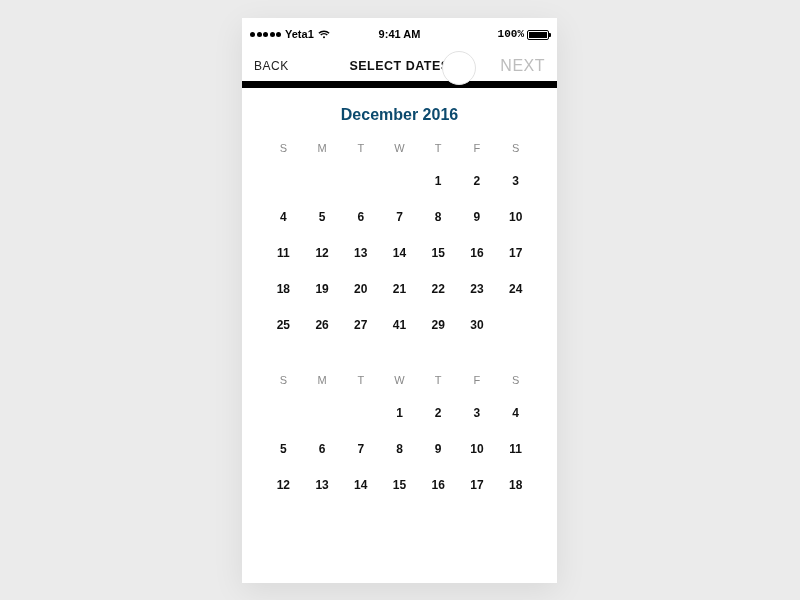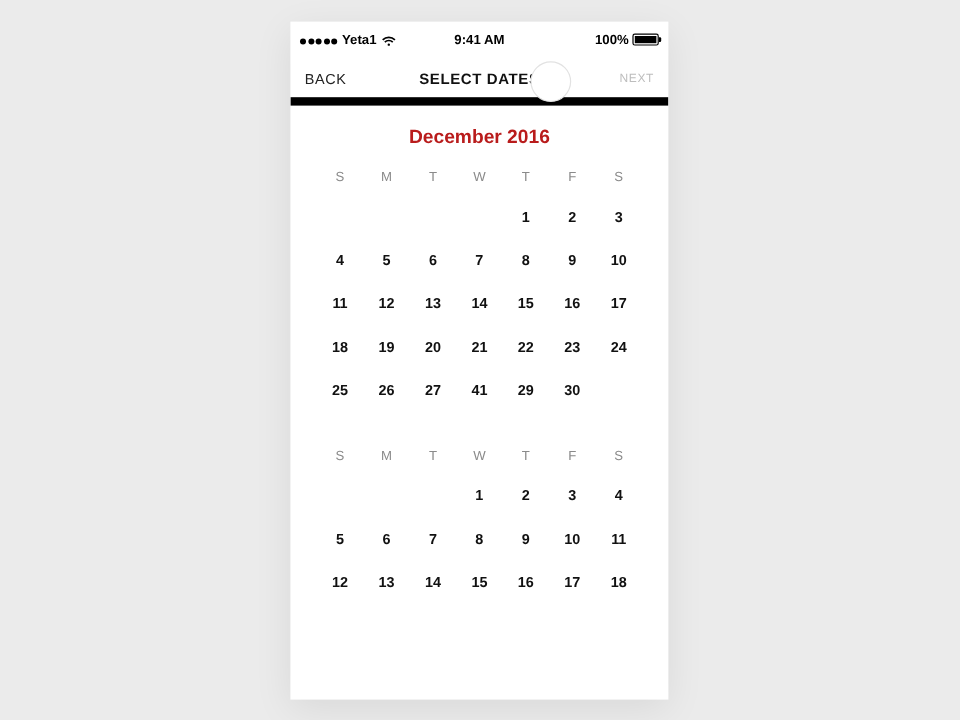--- a/index.html
+++ b/index.html
@@ -31,41 +31,41 @@
     font-size: 11px;
     font-weight: 600;
     color: #000;
   }
   .sb-left { display: flex; align-items: center; gap: 4px; }
   .dots { display: flex; gap: 1.5px; }
   .dot { width: 5px; height: 5px; border-radius: 50%; background:#000; }
   .wifi { width:12px; height:10px; position:relative; }
   .wifi svg { display:block; }
   .sb-center { position:absolute; left:50%; transform:translateX(-50%); font-size:11px; font-weight:700;}
-  .sb-right { display:flex; align-items:flex-start; gap:3px; }
+  .sb-right { display:flex; align-items:flex-end; gap:3px;font-family:Liberation Mono, monospace; }
   .battery {
     width: 22px; height: 10px; border:1px solid #000; border-radius:2px;
     position:relative;
   }
   .battery::after{
     content:""; position:absolute; right:-3px; top:2px; width:2px; height:4px; background:#000; border-radius:0 1px 1px 0;
   }
   .battery-fill{ position:absolute; left:1px; top:1px; bottom:1px; right:1px; background:#000; }
   
   .navbar {
     height: 38px;
     display:flex;
     align-items:center;
     justify-content:space-between;
     padding: 0 12px;
     border-bottom: 7px solid #000000;
     position:relative;
   }
   .nav-back { font-size:12px; letter-spacing:0.5px; color:#222; font-weight:500; cursor:pointer;}
-  .nav-next { font-size:10px; letter-spacing:0.5px; color:#bdbdbd; font-weight:500; cursor:pointer;}
+  .nav-next { font-size:16px; letter-spacing:0.5px; color:#bdbdbd; font-weight:500; cursor:pointer;}
   .nav-title {
     position:absolute; left:50%; transform:translateX(-50%);
     font-size:12.5px; letter-spacing:0.5px; font-weight:600; color:#111;
   }
   .knob {
     position:absolute;
     width:34px; height:34px;
     border:1px solid #e2e2e2;
     border-radius:50%;
     background:#fff;
@@ -76,21 +76,21 @@
   .scroll {
     height: calc(100% - 58px);
     overflow:hidden;
     padding: 18px 22px 0 22px;
   }
   .month { margin-bottom: 22px; }
   .month-title {
     text-align:center;
     font-weight:800;
     font-size:16px;
-    color:#b91c1c;
+    color:#0c4a6e;
     margin-bottom: 18px;
   }
   .grid {
     display:grid;
     grid-template-columns: repeat(7, 1fr);
     text-align:center;
   }
   .dow {
     font-size:11px;
     color:#8a8a8a;

